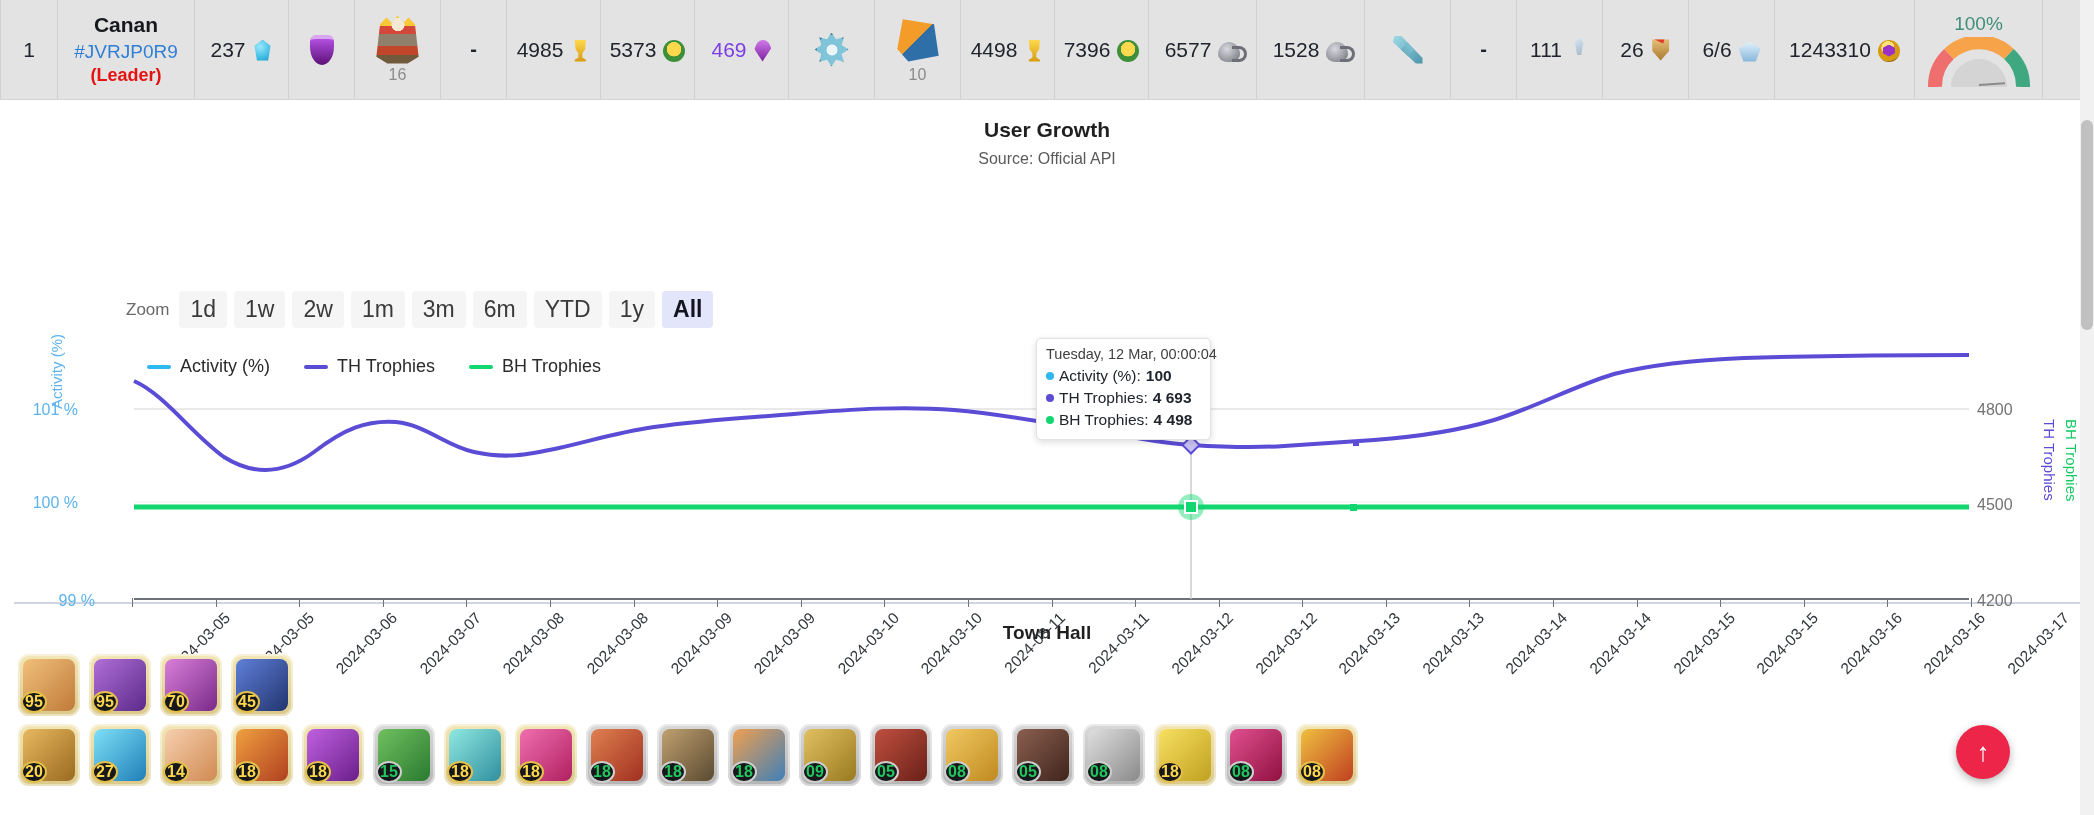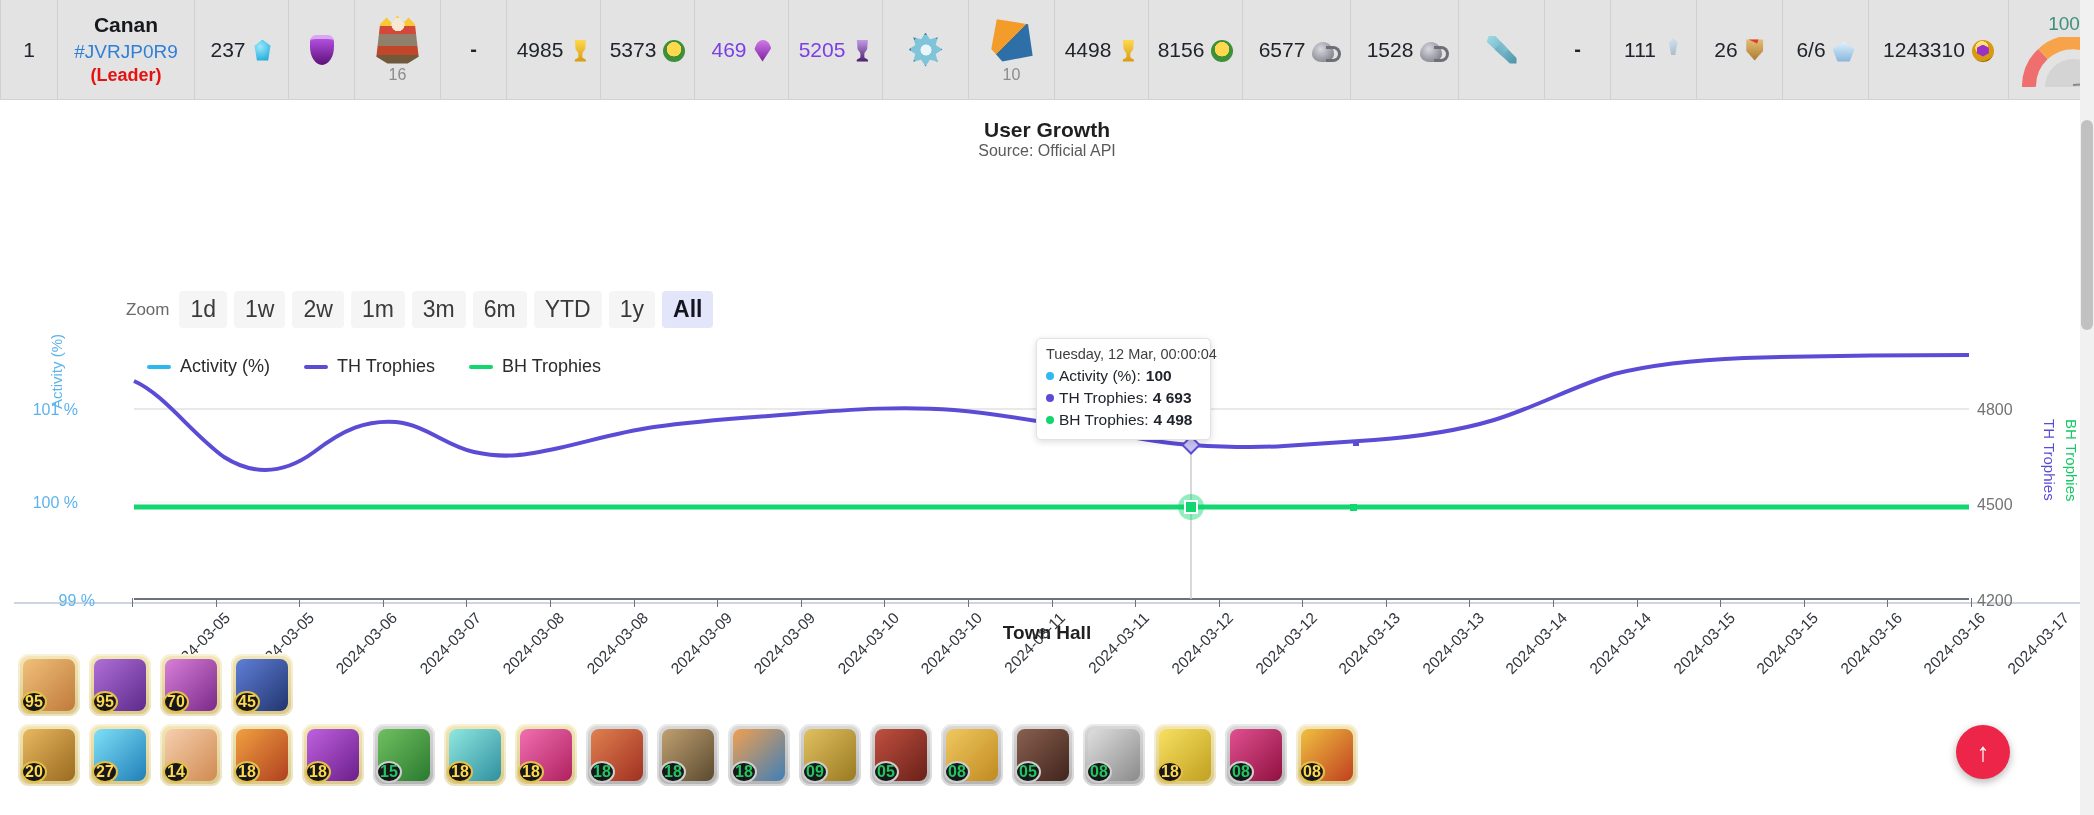--- a/index.html
+++ b/index.html
@@ -102,21 +102,21 @@
 
   
   .chart-card {
     margin: 9px 14px 0 14px;
     background: #ffffff;
     border-radius: 4px;
     position: relative;
     height: 485px;
   }
   .chart-title { text-align:center; font-size:21px; font-weight:bold; color:#1f1f1f; padding-top:9px; }
-  .chart-sub { text-align:center; font-size:16px; color:#5a5a5a; margin-top:0; }
+  .chart-sub { text-align:center; font-size:16px; color:#5a5a5a; margin-top:8px; }
 
   .zoom-bar { position:absolute; left:112px; top:182px; display:flex; align-items:center; gap:7px; }
   .zoom-label { font-size:17px; color:#6a6a6a; margin-right:3px; }
   .zoom-btn {
     font-size:23px; color:#3a3a3a; background:#f5f5f6; border-radius:4px;
     padding:5px 11px; cursor:pointer; border:none; font-family:"Liberation Sans", sans-serif;
   }
   .zoom-btn.active { background:#e3e5fb; color:#14141f; font-weight:bold; }
 
   .legend { position:absolute; left:133px; top:247px; display:flex; gap:34px; align-items:center; }
@@ -236,46 +236,40 @@
       </div>
     </div>
 
     <div class="cell cell-w">
       <div class="val-line">
         <span class="val-num purple-txt">469</span>
         <span class="ic ic-gem-purple"></span>
       </div>
     </div>
 
-    <div class="cell cell-w">
-      <div class="val-line">
-        <span class="val-num purple-txt">5205</span>
-        <span class="ic ic-trophy-purple"></span>
-      </div>
-    </div>
 
     <div class="cell cell-med">
       <span class="ic ic-league"></span>
     </div>
 
     <div class="cell cell-med">
       <span class="ic ic-builderhall"></span>
       <span class="sub-lv">10</span>
     </div>
 
     <div class="cell cell-w">
       <div class="val-line">
         <span class="val-num">4498</span>
         <span class="ic ic-trophy-gold"></span>
       </div>
     </div>
 
     <div class="cell cell-w">
       <div class="val-line">
-        <span class="val-num">8156</span>
+        <span class="val-num">7396</span>
         <span class="ic ic-trophy-green"></span>
       </div>
     </div>
 
     <div class="cell cell-wide">
       <div class="val-line">
         <span class="val-num">6577</span>
         <span class="ic ic-elixir"></span>
       </div>
     </div>

